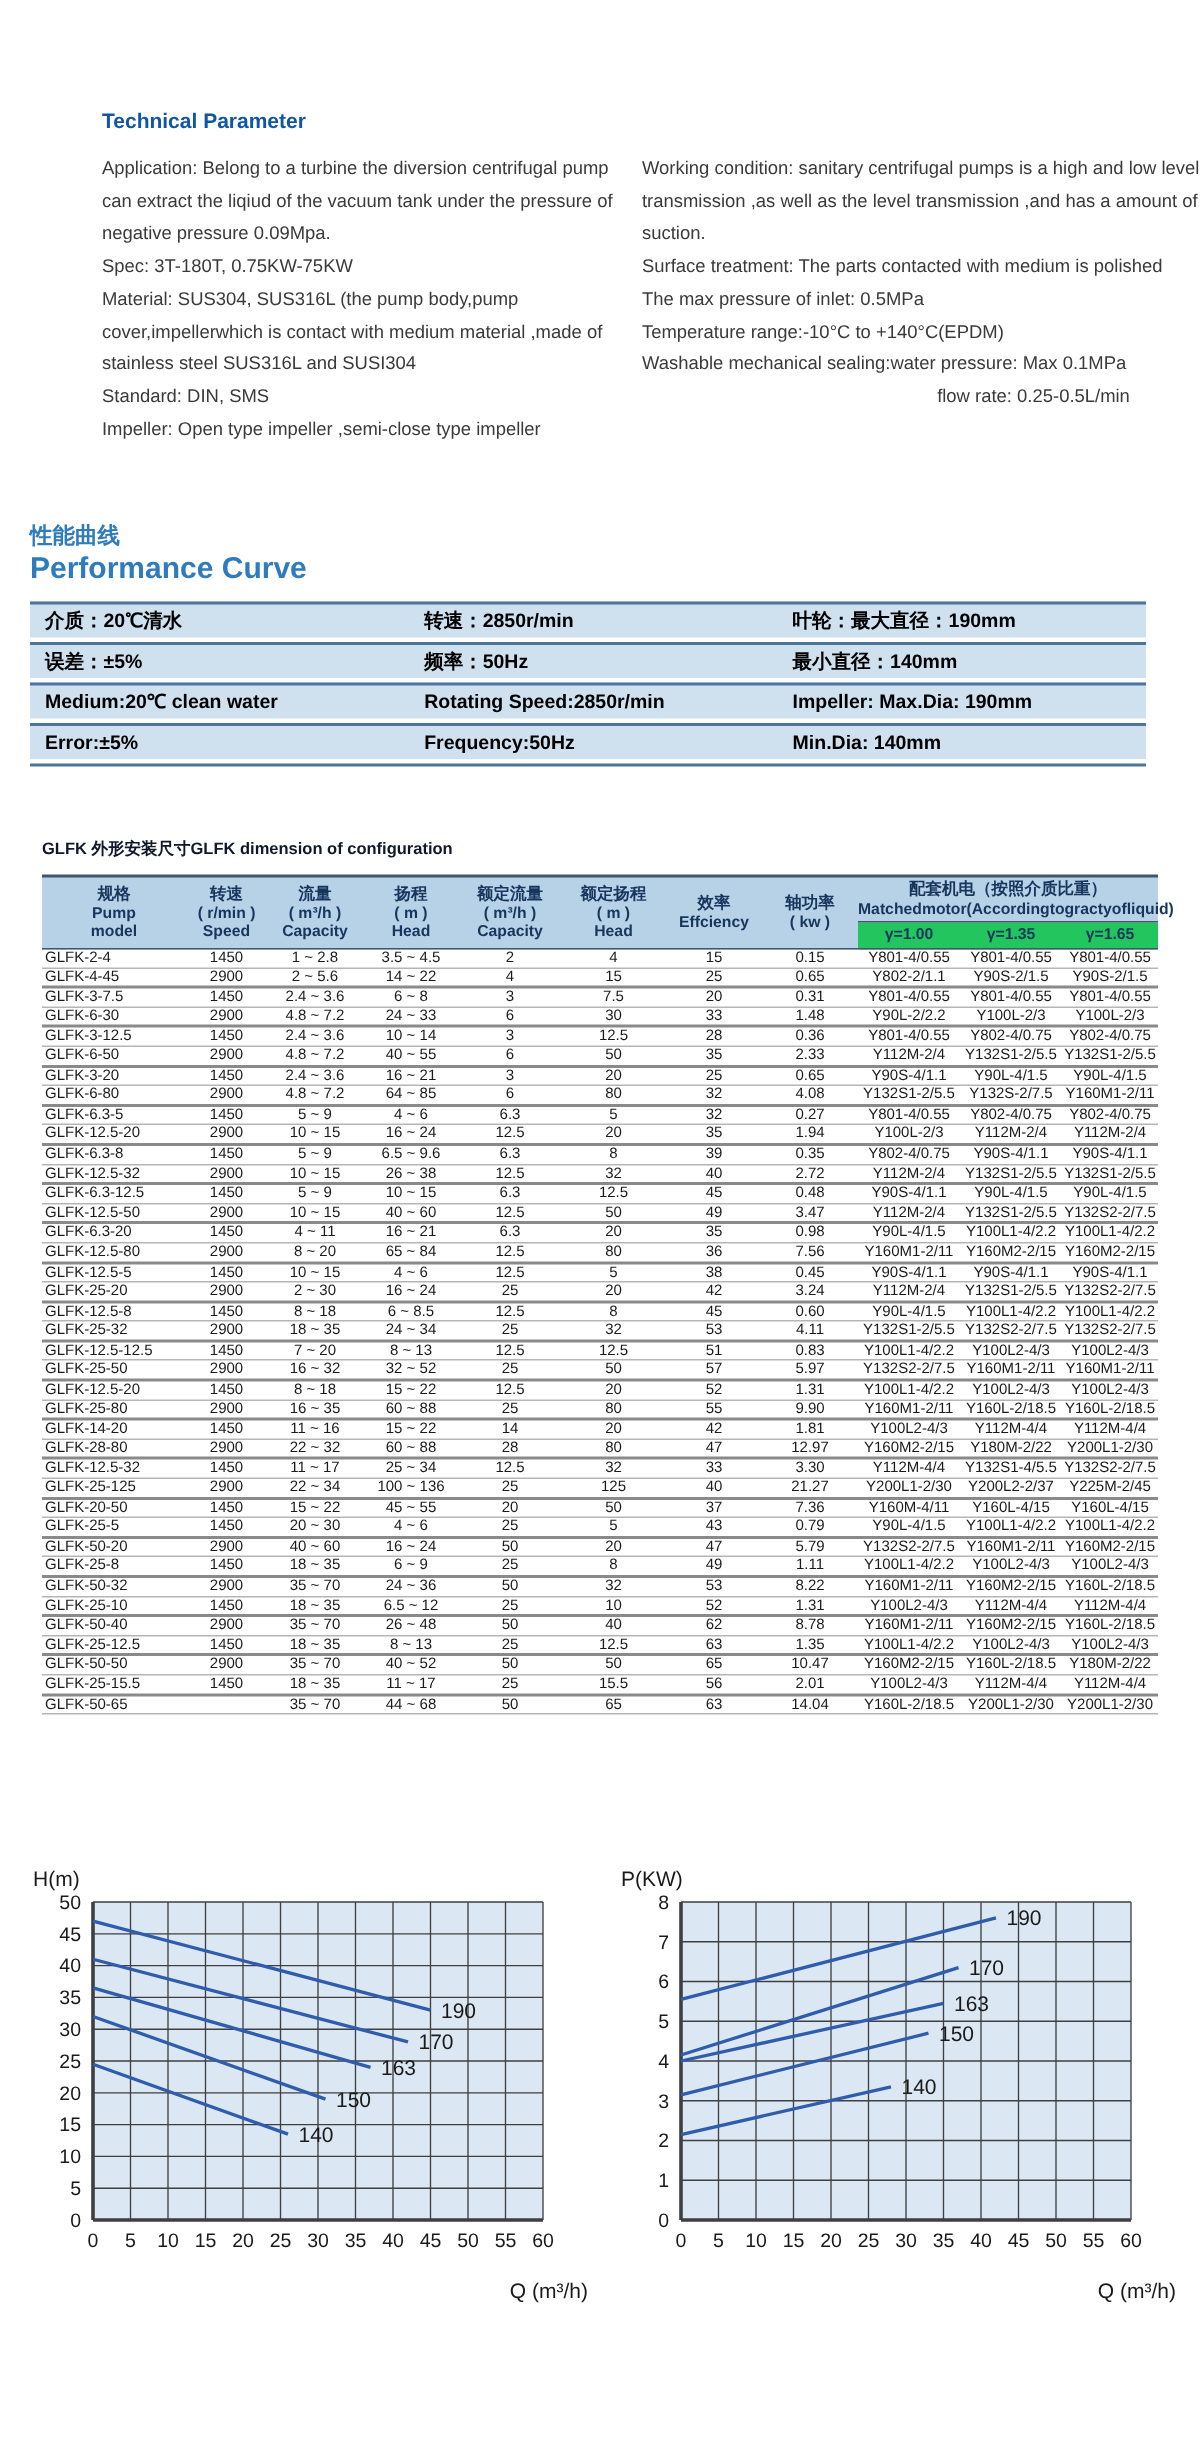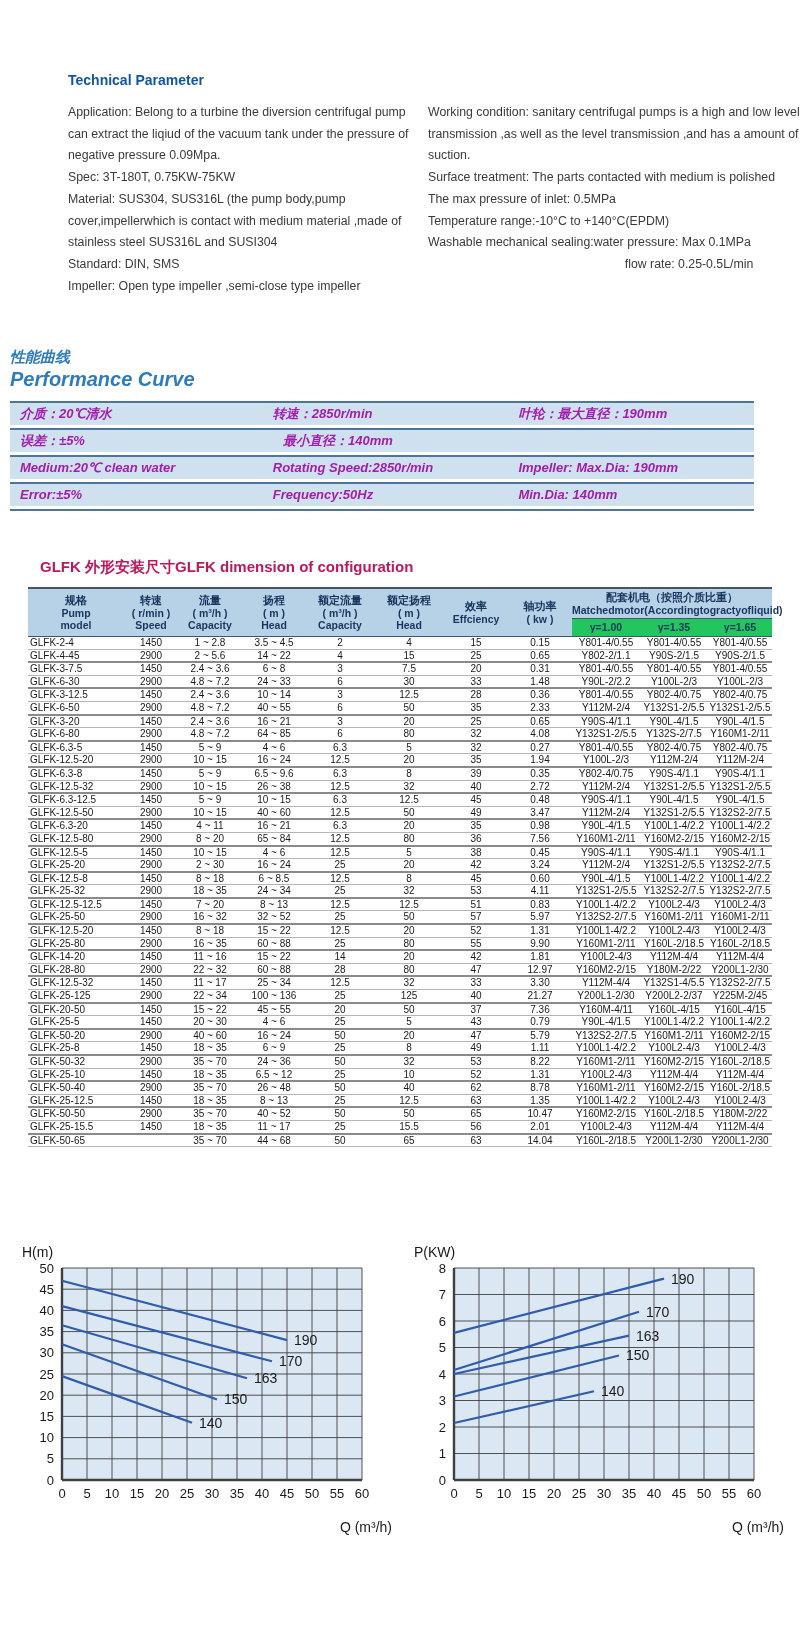--- a/index.html
+++ b/index.html
@@ -8,31 +8,31 @@
   
   .tech{position:absolute;top:72px;left:28px;width:748px;margin-left:40px;}
   .tech-title{font-size:14px;font-weight:bold;color:#1156a5;margin:0 0 14px 0;}
   .tech-cols{display:flex;gap:2px;}
   .tcol{font-size:12.3px;line-height:21.7px;color:#3a3a3a;}
   .tcol-left{width:358px;}
   .tcol-right{width:384px;}
   .tcol p{margin:0;}
   .indent{padding-left:138px;text-align:center;}
   
-  .perf{position:absolute;top:348px;left:10px;width:760px;font-style:italic;}
+  .perf{position:absolute;top:348px;left:20px;width:760px;}
   .perf-zh{font-size:15px;font-weight:bold;color:#2e7bbd;margin:0;}
   .perf-en{font-size:20px;font-weight:bold;color:#2e7bbd;margin:1px 0 10px 0;}
   .perf-table{width:744px;}
   .perf-row{display:flex;background:#cfe0ef;border-top:2px solid #4d759c;margin-bottom:3px;}
-  .perf-cell{font-size:13px;font-weight:600;color:#a21caf;line-height:20px;padding:1px 0 1px 10px;}
+  .perf-cell{font-size:13px;font-weight:600;color:#000000;line-height:20px;padding:1px 0 1px 10px;}
   .pc1{width:34%;} .pc2{width:33%;} .pc3{width:33%;}
   .perf-bottom{border-top:2px solid #4d759c;}
   
   .dim{position:absolute;top:558px;left:28px;width:744px;}
-  .dim-title{font-size:15px;font-weight:bold;color:#be185d;margin:0 0 10px 12px;}
+  .dim-title{font-size:11px;font-weight:bold;color:#0f172a;margin:0 0 10px 0;}
   table.dim-table{border-collapse:collapse;width:744px;table-layout:fixed;}
   .dim-table thead th{background:#b7d1e7;color:#17365d;font-weight:bold;vertical-align:middle;
         padding:2px 0;border-top:2px solid #44546a;border-bottom:1.5px solid #44546a;}
   .h-zh{font-size:11px;line-height:13px;white-space:pre-line;}
   .h-en{font-size:10.5px;line-height:12px;white-space:pre-line;font-weight:bold;}
   th.group{border-bottom:1px solid #44546a;}
   tr.gammas th{background:#22c55e;font-size:10.5px;line-height:14px;padding:1px 0 2px 0;
         border-top:none;border-bottom:1.5px solid #44546a;}
   .dim-table td{font-size:10px;line-height:11.6px;padding:0;text-align:center;color:#1a1a1a;
         white-space:nowrap;overflow:hidden;}
@@ -76,20 +76,21 @@
     <h4 class="perf-zh">性能曲线</h4>
     <h4 class="perf-en">Performance Curve</h4>
     <div class="perf-table">
       <div class="perf-row">
         <div class="perf-cell pc1">介质：20℃清水</div>
         <div class="perf-cell pc2">转速：2850r/min</div>
         <div class="perf-cell pc3">叶轮：最大直径：190mm</div>
       </div>
       <div class="perf-row">
         <div class="perf-cell pc1">误差：±5%</div>
+        <div class="perf-cell pc2">频率：50Hz</div>
         <div class="perf-cell pc3">最小直径：140mm</div>
       </div>
       <div class="perf-row">
         <div class="perf-cell pc1">Medium:20℃ clean water</div>
         <div class="perf-cell pc2">Rotating Speed:2850r/min</div>
         <div class="perf-cell pc3">Impeller: Max.Dia: 190mm</div>
       </div>
       <div class="perf-row">
         <div class="perf-cell pc1">Error:±5%</div>
         <div class="perf-cell pc2">Frequency:50Hz</div>

